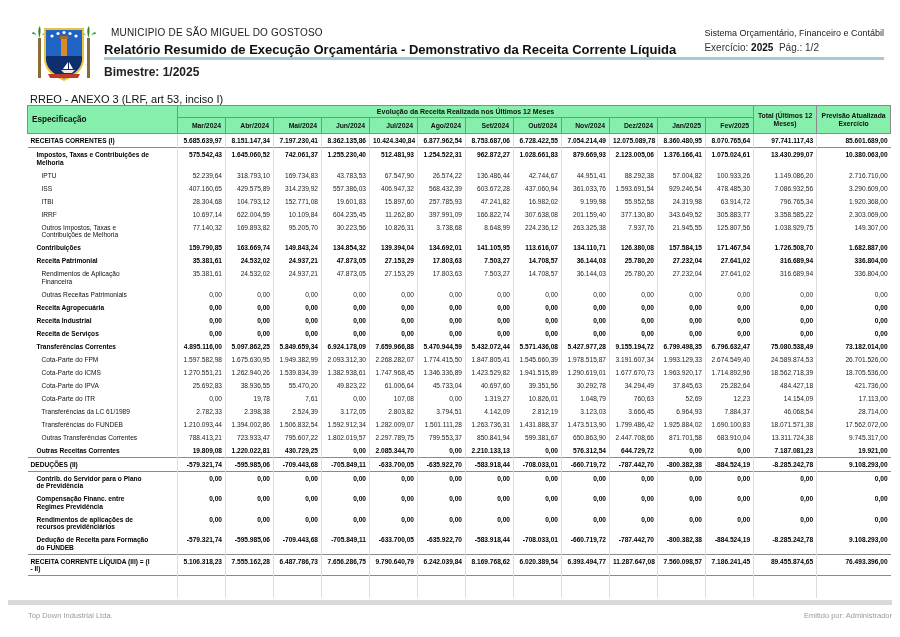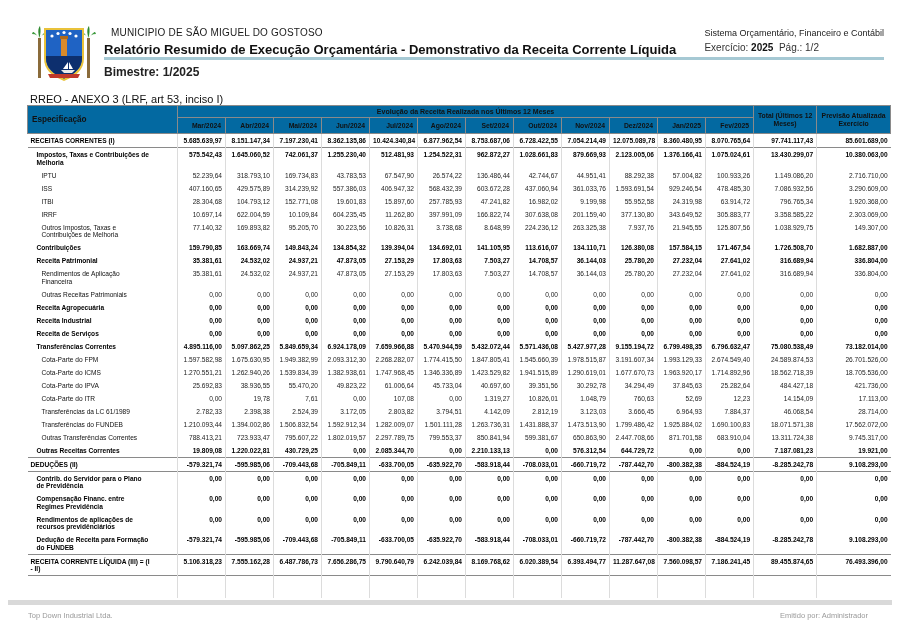--- a/index.html
+++ b/index.html
@@ -17,39 +17,39 @@
   .hdr-right { position:absolute; right:0; top:8px; }
   .sys { font-size:9px; color:#1a1a1a; }
   .exer { font-size:10px; color:#333; margin-top:4px; }
   .exer b { color:#111; }
   .anexo { position:absolute; top:93px; left:30px; font-size:11px; color:#111; }
 
   
   .tblwrap { position:absolute; top:105px; left:27px; width:863px; }
   table { border-collapse:collapse; table-layout:fixed; width:863px; }
   col.c-spec { width:150px; } col.c-m { width:48px; } col.c-tot { width:63px; } col.c-prev { width:74px; }
-  thead th { background:#0369a1; border:1px solid #8a8a8a; font-size:6.8px; color:#111; padding:2px 3px; font-weight:bold; }
+  thead th { background:#86efac; border:1px solid #8a8a8a; font-size:6.8px; color:#111; padding:2px 3px; font-weight:bold; }
   thead th.spec  { text-align:left; vertical-align:middle; font-size:8.2px; padding-left:4px; }
   thead th.group { text-align:center; font-size:7px; padding:2px 0; }
   thead th.month { text-align:right; padding:4px 4px 4px 1px; }
   thead th.tot, thead th.prev { text-align:center; vertical-align:middle; line-height:8px; }
   tbody td { font-size:6.6px; line-height:7.5px; color:#222; padding:3px 3px 2.5px 3px; border-left:1px solid #dcdcdc; vertical-align:top; background:#fff; }
   tbody td.spec { border-left:none; text-align:left; padding-right:26px; color:#111; }
   tbody td.num { text-align:right; white-space:nowrap; }
   tr.bold td { font-weight:bold; color:#000; }
   tr.lvl0 td.spec { padding-left:3px; }
   tr.lvl1 td.spec { padding-left:9px; }
   tr.lvl2 td.spec { padding-left:14px; }
   tr.sep-top td { border-top:1px solid #8a8a8a; }
   tr.empty-row td { height:22px; }
 
   
   .footer-bar { position:absolute; left:8px; right:8px; top:600px; height:5px; background:#d9d9d9; }
   .footer-left  { position:absolute; left:28px;  top:611px; font-size:7.5px; color:#9a9a9a; }
-  .footer-right { position:absolute; right:32px; top:611px; font-size:7.5px; color:#9a9a9a; }
+  .footer-right { position:absolute; right:8px; top:611px; font-size:7.5px; color:#9a9a9a; }
 </style>
 </head>
 <body>
 
 <div class="page">
 
   <div class="hdr">
     <svg class="logo" viewBox="0 0 64 64">
 
       <g>

